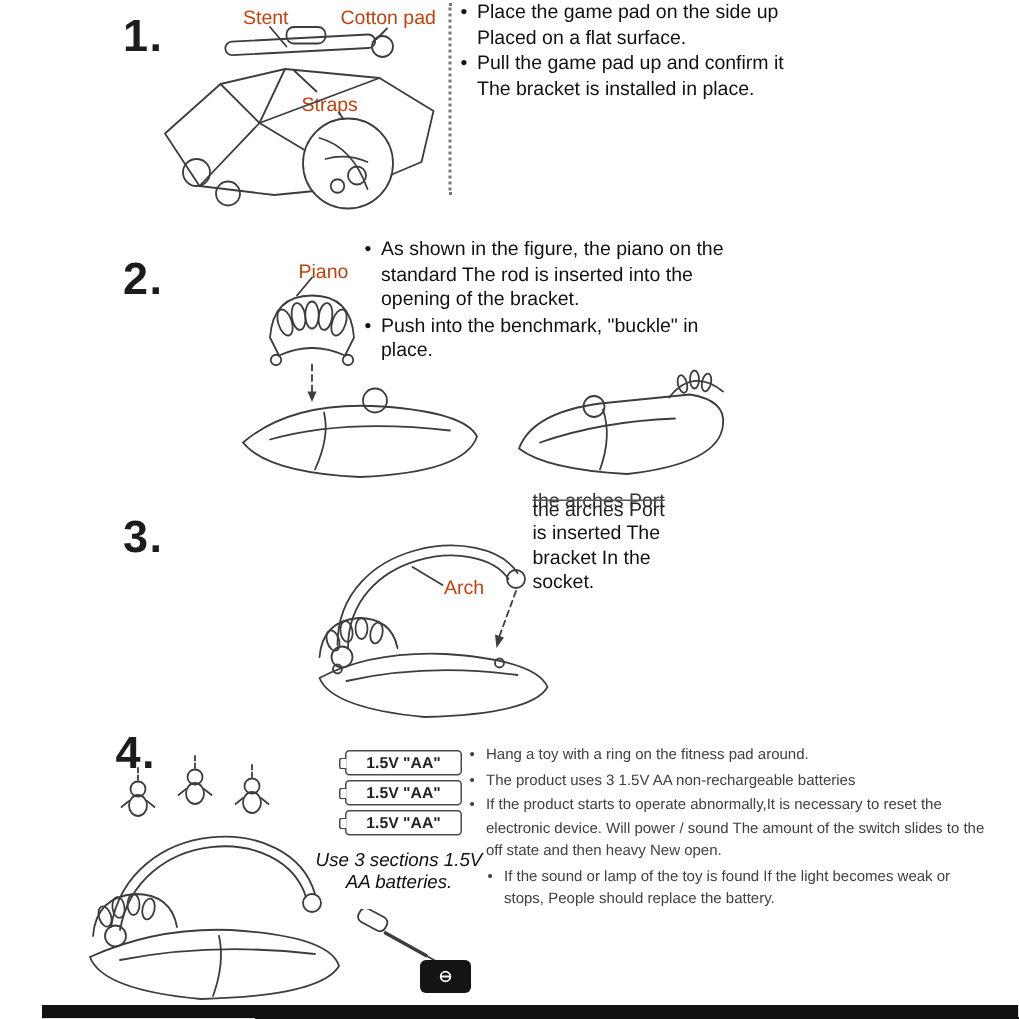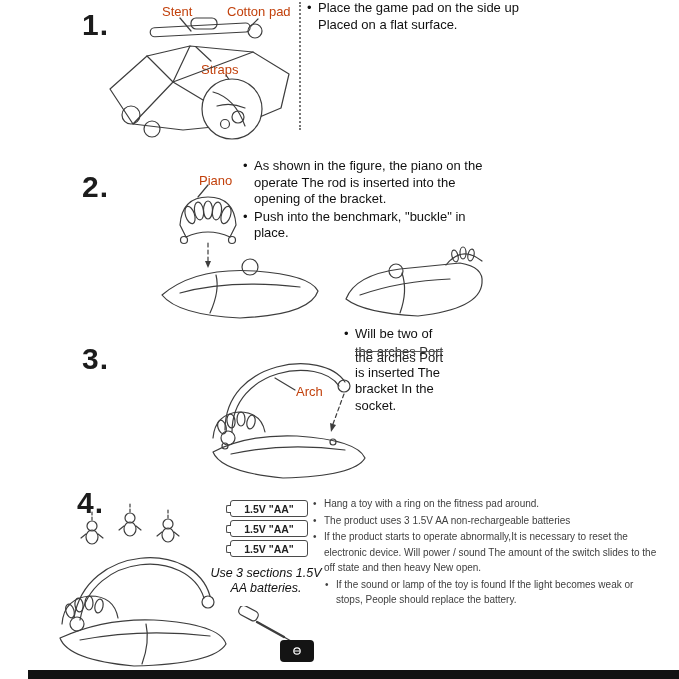--- a/index.html
+++ b/index.html
@@ -65,28 +65,29 @@
       <path d="M122,92 q14,-4 28,2"></path>
       <circle cx="143" cy="103" r="6"></circle>
       <circle cx="130" cy="110" r="4.5"></circle>
     </g>
   </svg>
 
   <div class="abs vdots" style="left:299px;top:2px;height:128px;"></div>
 
   <div class="abs bullets" style="left:307px;top:0px;width:236px;">
     <div class="bullet">Place the game pad on the side up Placed on a flat surface.</div>
+    <div class="bullet">Pull the game pad up and confirm it The bracket is installed in place.</div>
   </div>
 
   <div class="abs step-num" style="left:82px;top:170px;">2.</div>
 
   <div class="abs lbl" style="left:199px;top:173px;">Piano</div>
 
   <div class="abs bullets" style="left:243px;top:158px;width:252px;">
-    <div class="bullet">As shown in the figure, the piano on the operate The rod is inserted into the opening of the bracket.</div>
+    <div class="bullet">As shown in the figure, the piano on the standard The rod is inserted into the opening of the bracket.</div>
     <div class="bullet">Push into the benchmark, "buckle" in place.</div>
   </div>
 
   <svg class="abs" style="left:150px;top:183px;" width="350" height="140" viewBox="0 0 350 140">
     <g class="ink">
 
       <path d="M58,2 L48,14"></path>
 
       <path d="M30,42 Q32,14 58,14 Q84,14 86,42 L80,54 Q58,44 36,54 Z"></path>
       <ellipse cx="40" cy="32" rx="4.5" ry="9" transform="rotate(-18 40 32)"></ellipse>
@@ -138,21 +139,20 @@
       <path d="M8,126 Q42,108 92,110 Q152,114 160,132 Q150,150 78,152 Q16,146 8,126 Z"></path>
       <path d="M26,128 Q80,116 140,124"></path>
       <circle cx="128" cy="116" r="3"></circle>
       <circle cx="20" cy="120" r="3"></circle>
     </g>
   </svg>
 
   <div class="abs lbl" style="left:296px;top:384px;text-align:center;">Arch</div>
 
   <div class="abs bullets" style="left:344px;top:326px;width:112px;">
-    <div class="bullet">Will be two of</div>
     <div class="dupwrap">
       <div class="dup a">the arches Port</div>
       <div class="dup b">the arches Port</div>
     </div>
     <div class="plain">is inserted The</div>
     <div class="plain">bracket In the</div>
     <div class="plain">socket.</div>
   </div>
 
   <div class="abs step-num" style="left:77px;top:486px;">4.</div>

